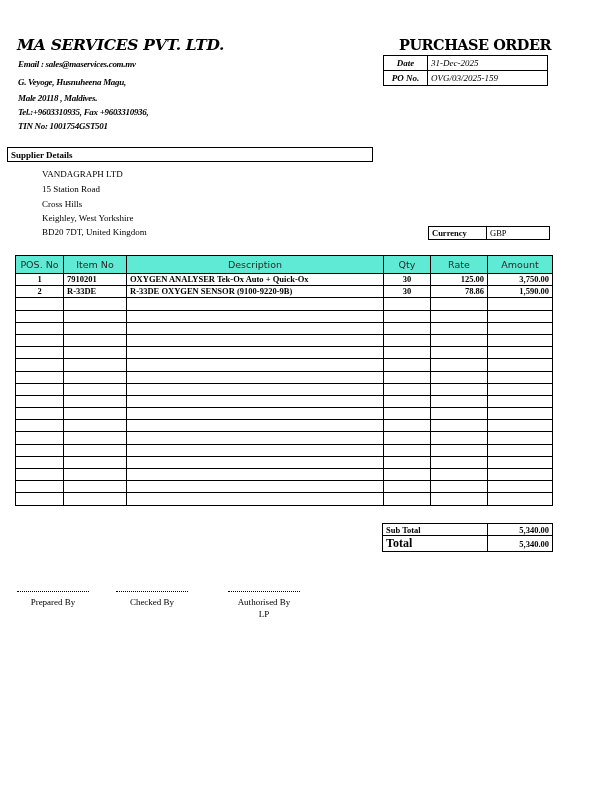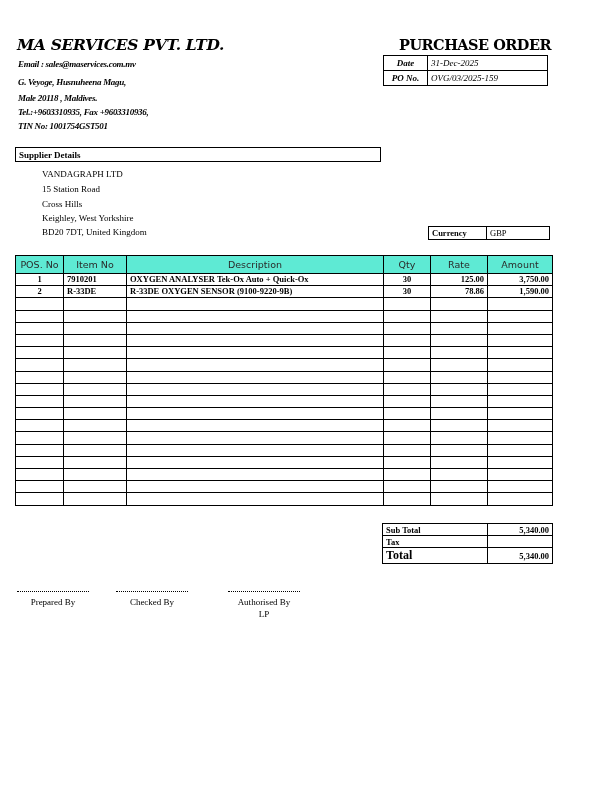--- a/index.html
+++ b/index.html
@@ -14,21 +14,21 @@
 
   .po-title { left: 399px; top: 36px; font-size: 14.5px; font-weight: bold;
               font-family: "DejaVu Serif", serif; letter-spacing: -0.5px; }
 
   .meta-table { left: 383px; top: 55px; border-collapse: collapse; font-size: 9px;
                 font-family: "Liberation Serif", serif; }
   .meta-table td { border: 1.5px solid #000; height: 14px; padding: 0 3px; }
   .meta-table td.k { width: 37px; text-align: center; font-weight: bold; font-style: italic; }
   .meta-table td.v { width: 113px; font-style: italic; }
 
-  .supplier-box { left: 15px; top: 147px; width: 366px; height: 15px; border: 1.5px solid #000;
+  .supplier-box { left: 7px; top: 147px; width: 366px; height: 15px; border: 1.5px solid #000;
                   box-sizing: border-box; font-size: 9px; font-weight: bold; padding: 2px 3px;
                   font-family: "Liberation Serif", serif; }
   .supplier-line { left: 18px; font-size: 9px; font-family: "Liberation Serif", serif; margin-left: 24px; }
 
   .currency-table { left: 428px; top: 226px; border-collapse: collapse; font-size: 8.5px; }
   .currency-table td { border: 1.5px solid #000; height: 12px; padding: 0 3px; }
   .currency-table td.k { width: 51px; font-weight: bold; }
   .currency-table td.v { width: 56px; }
 
   .items-table { left: 15px; top: 255px; border-collapse: collapse; font-size: 8.5px;
@@ -263,24 +263,20 @@
       </tr>
     </tbody>
 </table>
 
 <table class="abs totals-table">
   <tbody>
       <tr>
     <td class="k">Sub Total</td>
     <td class="v">5,340.00</td>
   </tr>
-  <tr>
-    <td class="k">Tax</td>
-    <td class="v"></td>
-  </tr>
   <tr class="grand">
     <td class="k">Total</td>
     <td class="v">5,340.00</td>
   </tr>
 </tbody>
   </table>
 
 <div class="abs sig" style="left:17px;">
   <div class="line"></div>
   <div>Prepared By</div>

